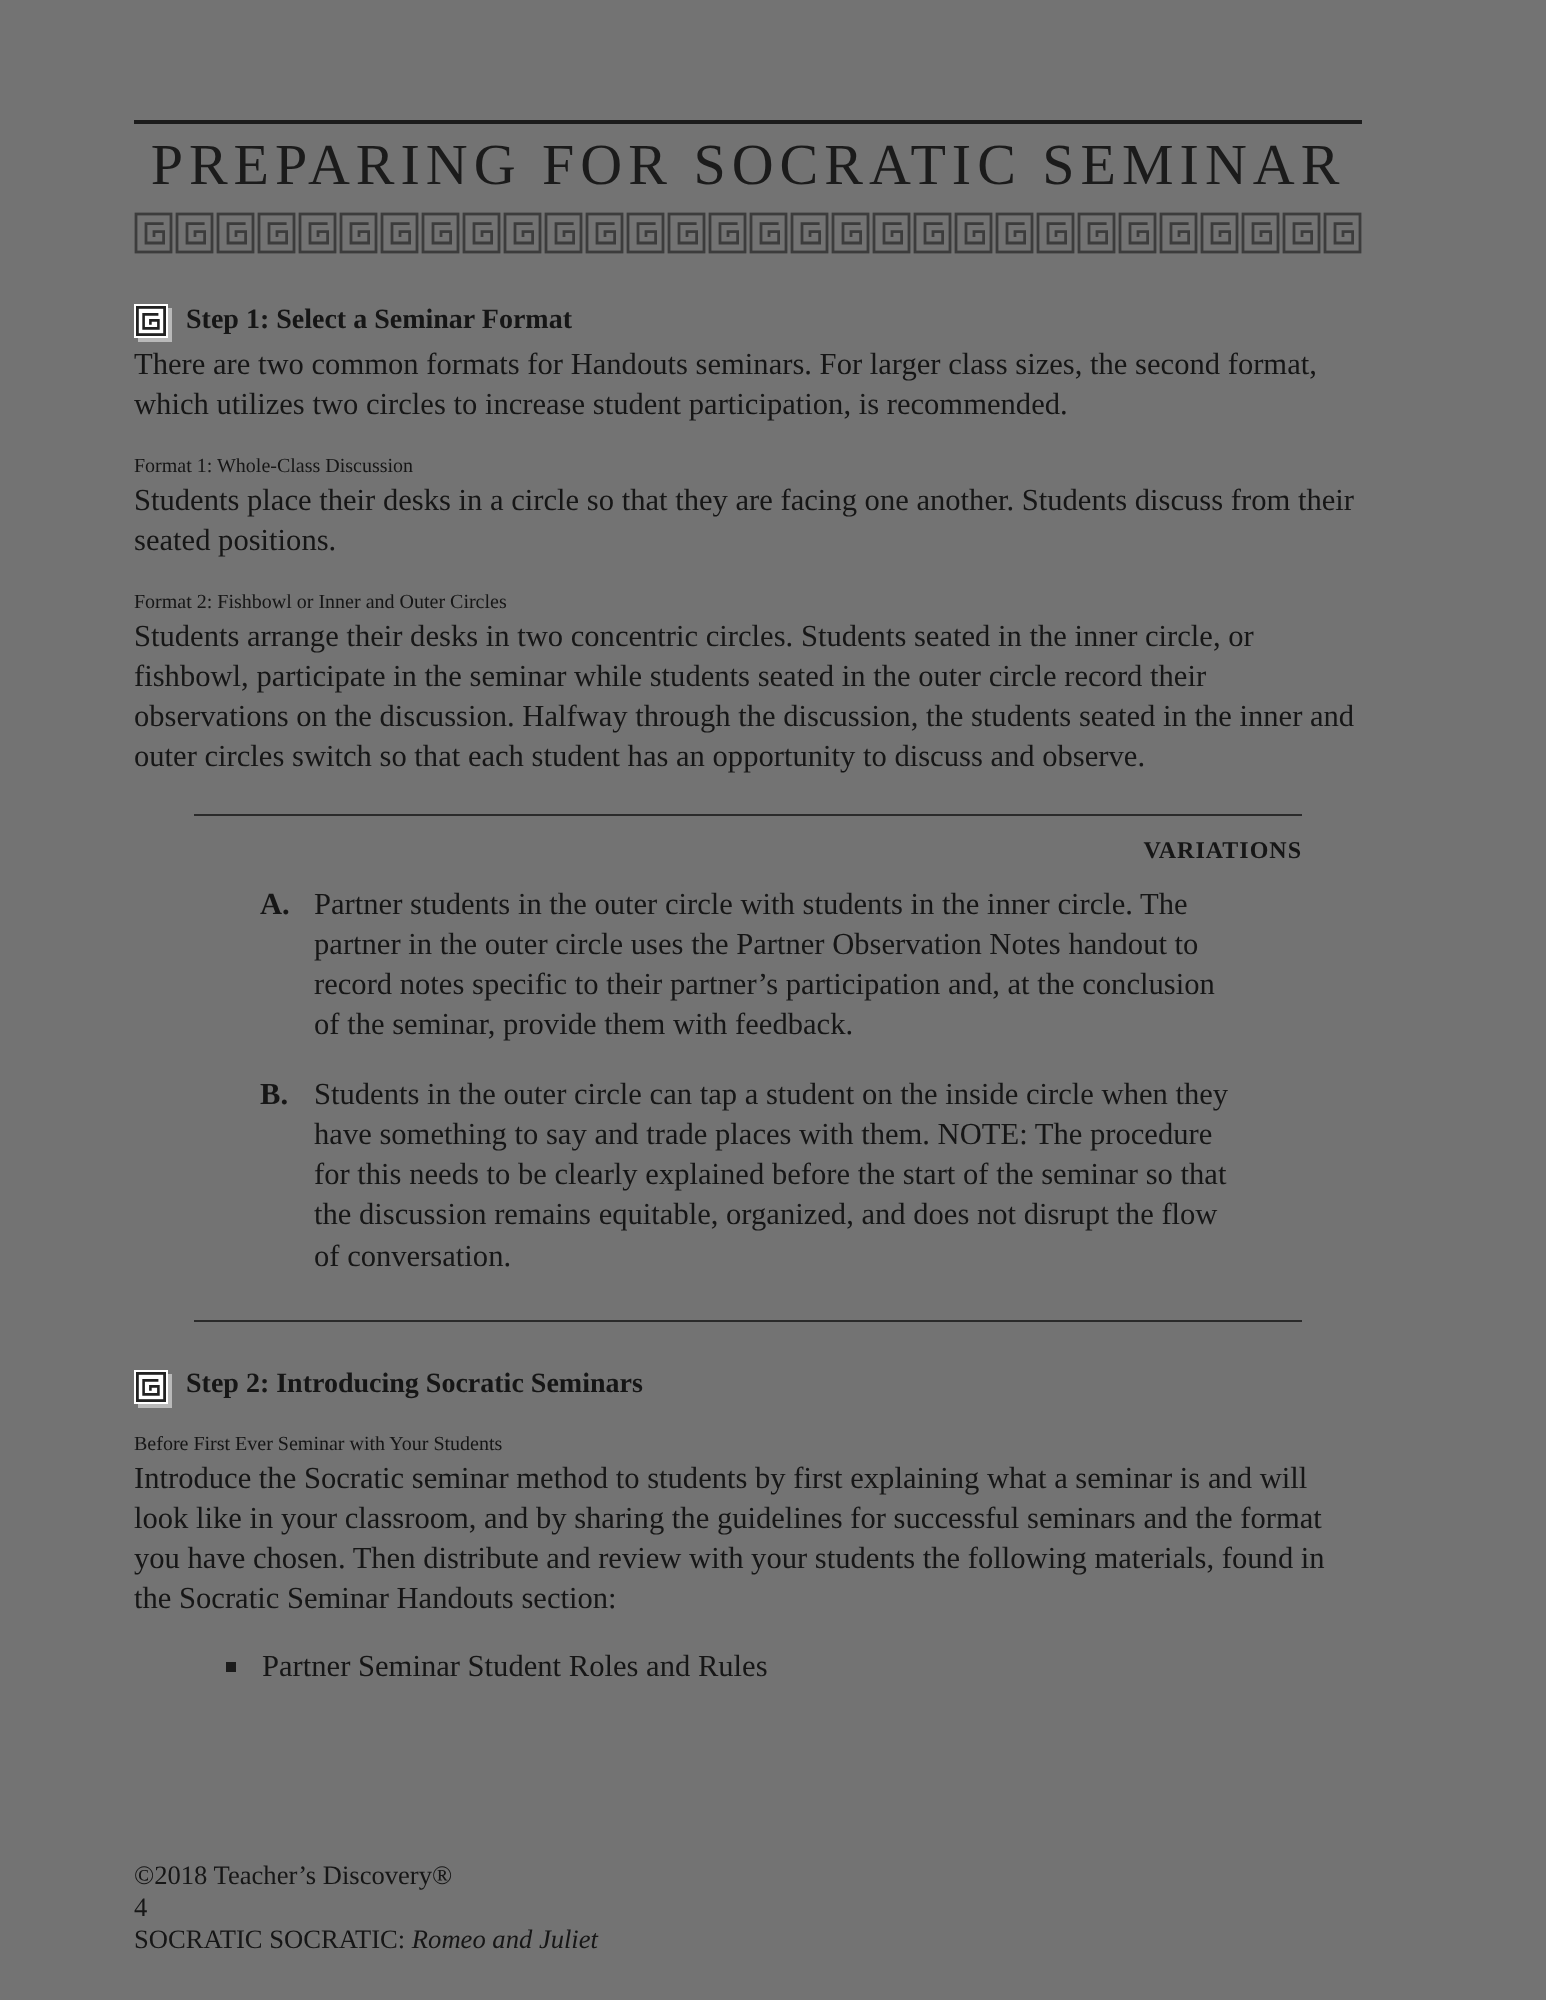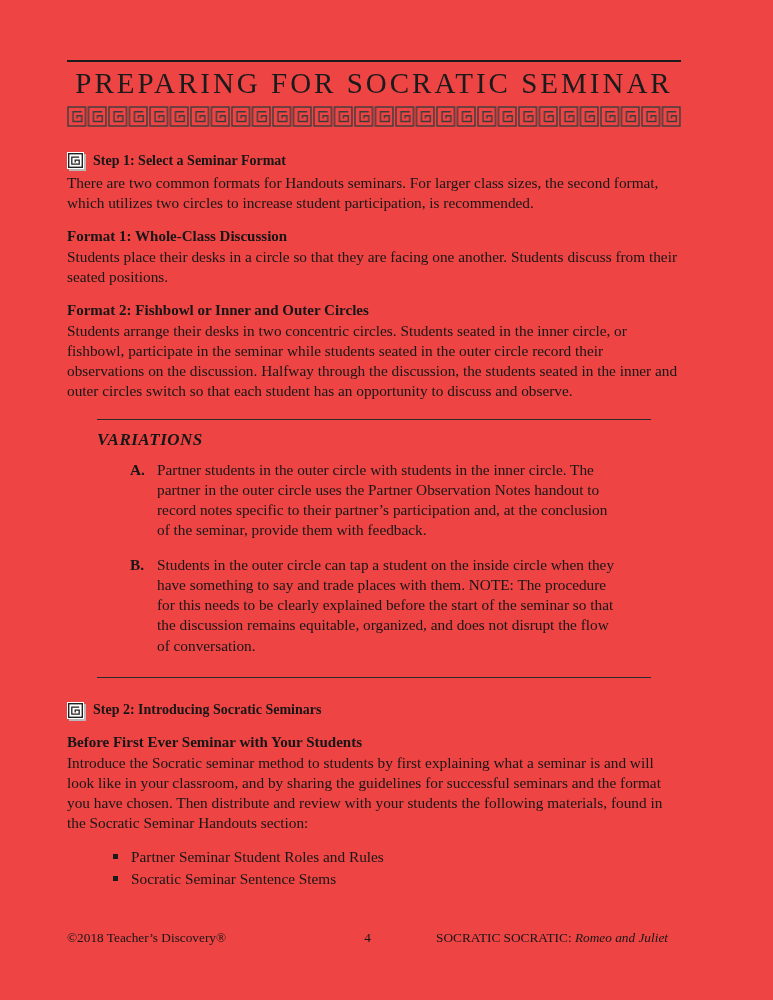--- a/index.html
+++ b/index.html
@@ -1,21 +1,21 @@
 <!DOCTYPE html>
 <html><head>
 <meta charset="utf-8">
 <style>
   html, body { margin: 0; padding: 0; background: #e8e8e8; }
   .sheet {
     position: relative;
     width: 773px;
     height: 1000px;
     margin: 0 auto;
-    background: #ef4444;
+    background: #737373;
     font-family: "Liberation Serif", serif;
     color: #161616;
     box-sizing: border-box;
     overflow: hidden;
   }
   .content {
     position: absolute;
     left: 67px;
     top: 60px;
     width: 614px;
@@ -51,38 +51,37 @@
     background: #fff;
     box-shadow: 2px 2px 0 #b9b9b9;
     flex: 0 0 auto;
   }
   p.body {
     font-size: 15.3px;
     line-height: 1.31;
     margin: 2px 0 13px 0;
   }
   h3.sub {
-    font-size: 15px;
-    font-weight: bold;
+    font-size: 10px;
+    font-weight: normal;
     margin: 15px 0 1px 0;
   }
   .variations {
     margin: 18px 0 24px 30px;
     width: 554px;
     border-top: 1.5px solid #2a2a2a;
     border-bottom: 1.5px solid #2a2a2a;
     padding: 6px 0 6px 0;
   }
   .var-title {
-    text-align: left;
-    font-size: 17px;
+    text-align: right;
+    font-size: 12px;
     font-weight: bold;
     margin: 4px 0 10px 0;
     letter-spacing: 0.5px;
-    font-style: italic;
   }
   .var-item {
     display: flex;
     margin: 0 0 15px 33px;
     width: 490px;
   }
   .var-label {
     font-weight: bold;
     flex: 0 0 27px;
     font-size: 15.3px;
@@ -115,20 +114,21 @@
   }
   footer.pagefoot {
     position: absolute;
     left: 67px;
     right: 105px;
     top: 930px;
     display: flex;
     justify-content: space-between;
     align-items: baseline;
     font-size: 13.3px;
+    flex-direction: column;
   }
   .f-left  { flex: 1; text-align: left; }
   .f-center{ flex: 0 0 auto; text-align: center; }
   .f-right { flex: 1; text-align: right; }
   .it { font-style: italic; }
 </style>
 </head>
 <body>
 
 <div class="sheet">
@@ -191,24 +191,20 @@
       </h2>
 
       <h3 class="sub">Before First Ever Seminar with Your Students</h3>
       <p class="body">Introduce the Socratic seminar method to students by first explaining what a seminar is and will look like in your classroom, and by sharing the guidelines for successful seminars and the format you have chosen. Then distribute and review with your students the following materials, found in the Socratic Seminar Handouts section:</p>
 
       <ul class="bullets">
         <li>
           <span class="sq"></span>
           <span>Partner Seminar Student Roles and Rules</span>
         </li>
-        <li>
-          <span class="sq"></span>
-          <span>Socratic Seminar Sentence Stems</span>
-        </li>
       </ul>
     </section>
 
   </div>
 
   <footer class="pagefoot">
     <span class="f-left">©2018 Teacher’s Discovery®</span>
     <span class="f-center">4</span>
     <span class="f-right"><span>SOCRATIC SOCRATIC:</span> <span class="it">Romeo and Juliet</span></span>
   </footer>

